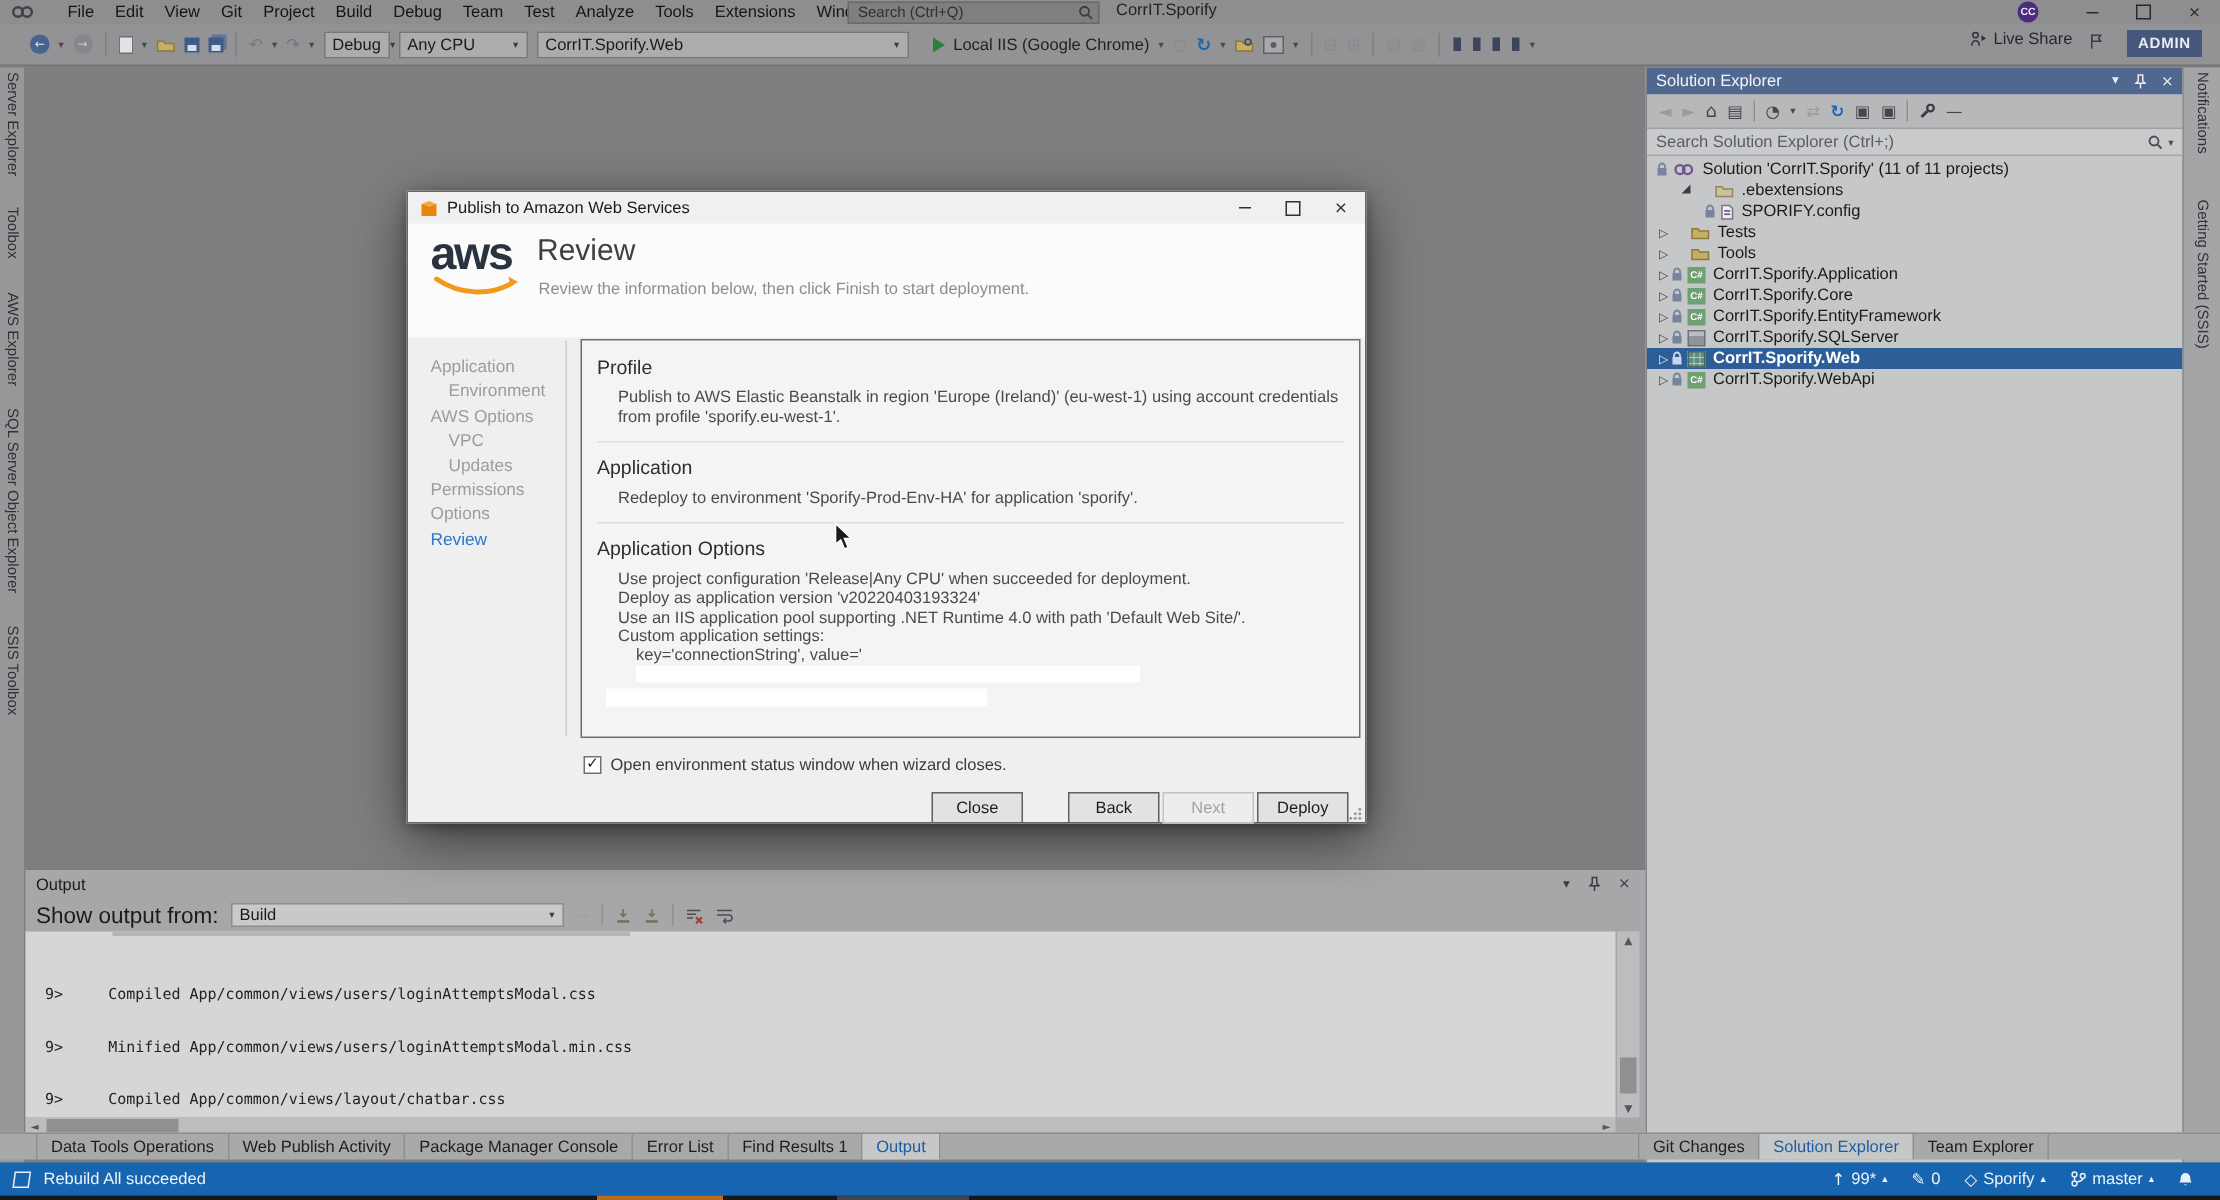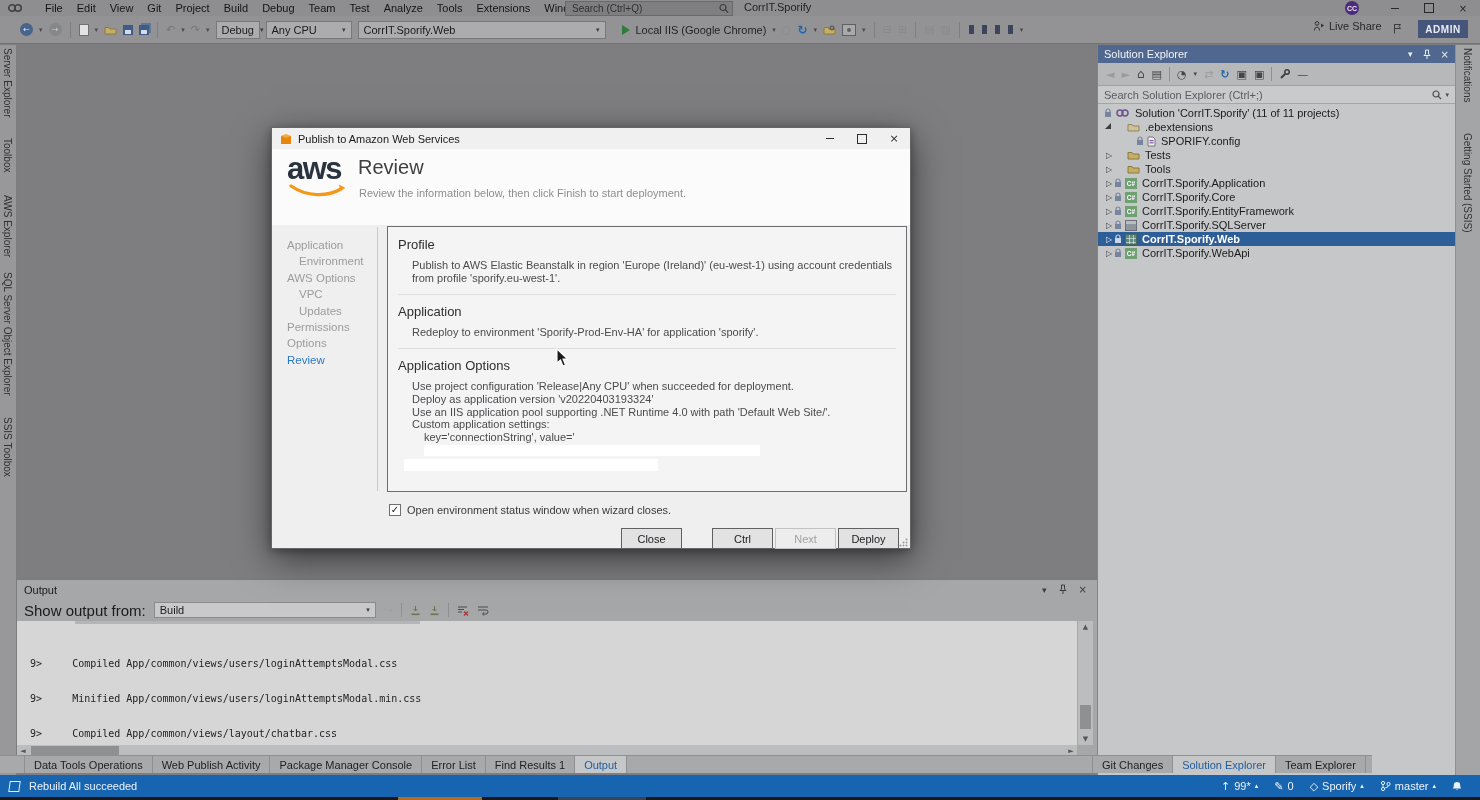--- a/index.html
+++ b/index.html
@@ -108,21 +108,21 @@
         color:#232325;white-space:pre;overflow:hidden;padding:2px 0 0 13px;}
   .smudge{position:absolute;left:58px;top:0;width:345px;height:3px;background:#9A9A9C;opacity:.55;}
   #ovscroll{position:absolute;right:4px;top:41px;width:15px;bottom:12px;background:#BCBDBF;}
   #ovscroll .arr{height:12px;display:flex;align-items:center;justify-content:center;font-size:7px;color:#55565A;}
   #ovscroll .thumb{position:absolute;left:2px;right:2px;bottom:16px;height:24px;background:#8F9092;}
   #ohscroll{position:absolute;left:0;right:20px;bottom:1px;height:11px;background:#BCBDBF;}
   #ohscroll .arr{position:absolute;top:0;width:12px;height:11px;display:flex;align-items:center;justify-content:center;font-size:7px;color:#55565A;}
   #ohscroll .thumb{position:absolute;left:14px;top:1px;width:88px;height:9px;background:#8F9092;}
 
   
-  #bottomtabs{position:absolute;left:0;top:755px;width:1372px;height:18px;background:#A8A9AB;
+  #bottomtabs{position:absolute;left:0;top:755px;width:1480px;height:18px;background:#A8A9AB;
               border-top:1px solid #8E8F91;box-sizing:border-box;}
   #btabs-left{position:absolute;left:24px;top:0;display:flex;height:100%;}
   #btabs-right{position:absolute;left:1092px;top:0;display:flex;height:100%;}
   .btab{padding:0 9px;font-size:11px;color:#1E1E20;border-right:1px solid #8E8F91;
         display:flex;align-items:center;}
   .btab.active{background:#C6C7C9;color:#1D5C9E;}
 
   
   #statusbar{position:absolute;left:0;top:775px;width:1480px;height:22px;background:#1765B0;
              color:#EDF2F8;font-size:11px;display:flex;align-items:center;}
@@ -354,21 +354,21 @@
         <svg class="ic" width="8" height="10" viewBox="0 0 8 10">
             <path d="M2 4V3a2 2 0 0 1 4 0v1" fill="none" stroke="#76849E" stroke-width="1.2"></path>
             <rect x="1" y="4" width="6" height="5" fill="#76849E"></rect>
           </svg>
         <svg class="ic" style="margin-left:3px;" width="15" height="10" viewBox="0 0 15 10">
             <circle cx="5" cy="5" r="3" fill="none" stroke="#6E5390" stroke-width="1.5"></circle>
             <circle cx="10" cy="5" r="3" fill="none" stroke="#6E5390" stroke-width="1.5"></circle>
           </svg>
         <span class="tlbl">Solution 'CorrIT.Sporify' (11 of 11 projects)</span>
       </div>
-      <div class="trow" style="padding-left:6px;">
+      <div class="trow" style="padding-left:22px;">
         <span class="expf"></span>
         <span class="tgap"></span>
         <svg class="ic" width="13" height="10">
             <path d="M1 2.5h4l1 1.5h6v5H1z" fill="#CFC298" stroke="#8F8560"></path>
           </svg>
         <span class="tlbl">.ebextensions</span>
       </div>
       <div class="trow" style="padding-left:38px;">
         <svg class="ic" width="8" height="10" viewBox="0 0 8 10">
             <path d="M2 4V3a2 2 0 0 1 4 0v1" fill="none" stroke="#76849E" stroke-width="1.2"></path>
@@ -634,21 +634,21 @@
           <span>key='connectionString', value='</span><span class="red1"></span>
         </div>
         <div class="red2"></div>
       </div>
     </div>
     <div id="dcheck">
       <span class="cb">✓</span>
       <span>Open environment status window when wizard closes.</span>
     </div>
     <div class="dbtn" style="left:349px;">Close</div>
-    <div class="dbtn" style="left:440px;">Ctrl</div>
+    <div class="dbtn" style="left:440px;">Back</div>
     <div class="dbtn disabled" style="left:503px;">Next</div>
     <div class="dbtn" style="left:566px;">Deploy</div>
     <svg id="grip" width="9" height="9">
       <circle cx="7.5" cy="1.5" r="1" fill="#9a9a9c"></circle>
         <circle cx="7.5" cy="4.5" r="1" fill="#9a9a9c"></circle>
         <circle cx="7.5" cy="7.5" r="1" fill="#9a9a9c"></circle>
       <circle cx="4.5" cy="4.5" r="1" fill="#9a9a9c"></circle>
         <circle cx="4.5" cy="7.5" r="1" fill="#9a9a9c"></circle>
         <circle cx="1.5" cy="7.5" r="1" fill="#9a9a9c"></circle>
     </svg>

